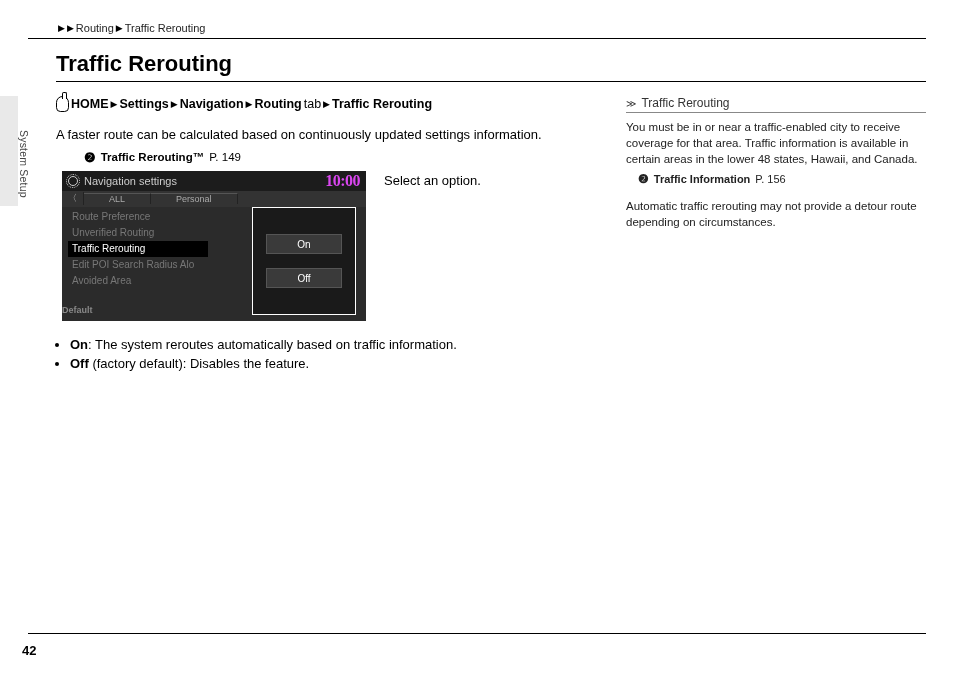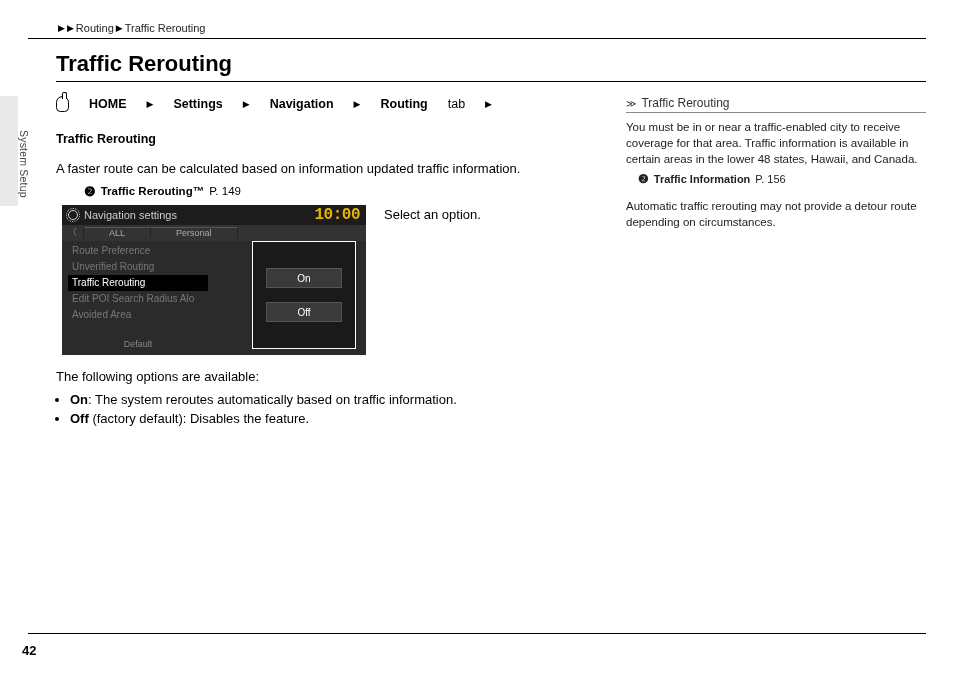--- a/index.html
+++ b/index.html
@@ -8,44 +8,44 @@
   .bc { font-size: 11px; color: #222; display: flex; align-items: center; gap: 2px; margin-bottom: 4px; margin-left:30px;}
   .bc .tri { font-size: 9px; color: #000; }
   .rule { border-top: 1px solid #000; margin: 2px 0 12px 0; }
   .h1 { font-size: 22px; font-weight: 700; margin-left: 28px; margin-bottom: 4px; }
   .h1rule { border-top: 1px solid #000; margin: 2px 0 14px 28px; width: 870px; }
   .side-tab { position: absolute; left: 0; top: 96px; width: 18px; height: 110px; background: #e9e9e9; }
   .side-label { position: absolute; left: 18px; top: 130px; font-size: 10.5px; color: #444; writing-mode: vertical-rl; text-orientation: mixed; letter-spacing: .2px; }
   .cols { display: flex; gap: 18px; margin-left: 28px; }
   .colL { width: 552px; }
   .colR { width: 300px; }
-  .path { font-size: 12.5px; display: flex; align-items: center; flex-wrap: wrap; gap: 20px; margin-bottom: 14px; }
+  .path { font-size: 12.5px; display: flex; align-items: center; flex-wrap: wrap; gap: 2px; margin-bottom: 14px; }
   .path .hand { width: 13px; height: 16px; border: 1px solid #000; border-radius: 9px 9px 6px 6px; position: relative; }
   .path .hand::after { content: ""; position: absolute; top: -5px; left: 5px; width: 3px; height: 6px; border: 1px solid #000; border-bottom: none; border-radius: 2px 2px 0 0; background:#fff;}
   .path .b { font-weight: 700; }
   .path .sep { font-size: 9px; }
   .intro { font-size: 13px; line-height: 1.35; margin-bottom: 6px; }
   .xref { font-size: 11.5px; margin-left: 28px; margin-bottom: 6px; display:flex; align-items:center; gap:5px;}
   .xref .arrow { font-weight:700; font-size:13px; }
   .xref .b { font-weight: 700; }
   .screen-row { display: flex; gap: 18px; margin-left: 6px; margin-bottom: 14px; }
   .screen { width: 304px; height: 150px; background: #2b2b2b; position: relative; color: #ddd; font-size: 10px; overflow:hidden;}
   .sc-top { height: 20px; background: #1c1c1c; display: flex; align-items: center; padding: 0 6px; gap:6px;}
   .gear { width:10px; height:10px; border:1px solid #ccc; border-radius:50%; position:relative;}
   .gear::before{content:"";position:absolute;inset:-3px;border:1px dotted #ccc;border-radius:50%;}
   .sc-title { font-size: 11px; color: #ccc; flex:1;}
-  .sc-clock { font-size: 16px; font-weight:700; color: #eab308; font-family: Liberation Mono, monospace; letter-spacing:-.5px;}
+  .sc-clock { font-size: 16px; font-weight:700; color: #d946ef; font-family: Liberation Serif, serif; letter-spacing:-.5px;}
   .sc-tabs { height: 16px; background: #333; display:flex; align-items:center; font-size:9px;}
   .sc-back { width:22px; text-align:center; border-right:1px solid #222; color:#bbb;}
   .sc-tab { padding:0 25px; border-right:1px solid #222; color:#aaa; border-top:1px solid #555;}
   .sc-list { padding: 2px 12px 0 6px; }
   .sc-item { height: 16px; line-height: 16px; font-size: 10px; color: #777; padding-left:4px;}
   .sc-item.active { background: #000; color: #fff; width: 140px;}
   .sc-foot { position:absolute; bottom:2px; left:0; right:0; height:14px; font-size:9px; color:#888; display:flex;}
-  .sc-foot span{width:50%; text-align:center;}
+  .sc-foot span{width:50%; text-align:left;font-weight:bold;}
   .popup { position: absolute; top: 36px; right: 10px; width: 104px; height: 108px; background: #1a1a1a; border: 1px solid #fff; display:flex; flex-direction:column; justify-content:center; align-items:center; gap:14px;}
   .popup .opt { width: 76px; height: 20px; line-height:20px; text-align:center; background: #3a3a3a; color: #fff; font-size: 10px; border:1px solid #555;}
   .step-text { font-size: 13px; padding-top: 2px;}
   .opts-intro { font-size: 13px; margin-bottom: 6px; }
   ul.opts { list-style: disc; margin-left: 14px; }
   ul.opts li { font-size: 13px; line-height: 1.5; }
   ul.opts .b { font-weight: 700; }
   .note-head { font-size: 12px; border-bottom: 1px solid #888; padding-bottom: 2px; margin-bottom: 6px; display:flex; align-items:center; gap:4px; color:#333;}
   .note-head .ico { font-size:10px; letter-spacing:-3px; margin-right:4px;}
   .note-body { font-size: 11.5px; line-height: 1.4; color:#222;}
@@ -84,21 +84,21 @@
         <span class="b">Settings</span>
         <span class="sep">▶</span>
         <span class="b">Navigation</span>
         <span class="sep">▶</span>
         <span class="b">Routing</span>
         <span>tab</span>
         <span class="sep">▶</span>
         <span class="b">Traffic Rerouting</span>
       </div>
 
-      <p class="intro">A faster route can be calculated based on information updated traffic information.</p>
+      <p class="intro">A faster route can be calculated based on continuously updated settings information.</p>
       <div class="xref">
         <span class="arrow">❷</span>
         <span class="b">Traffic Rerouting™</span>
         <span>P. 149</span>
       </div>
 
       <div class="screen-row">
         <div class="screen">
           <div class="sc-top">
             <span class="gear"></span>
@@ -122,21 +122,20 @@
               <span></span>
             </div>
           <div class="popup">
             <div class="opt">On</div>
             <div class="opt">Off</div>
           </div>
         </div>
         <div class="step-text">Select an option.</div>
       </div>
 
-      <p class="opts-intro">The following options are available:</p>
       <ul class="opts">
         <li><span class="b">On</span><span>: The system reroutes automatically based on traffic information.</span></li>
         <li><span class="b">Off</span><span> (factory default): Disables the feature.</span></li>
       </ul>
     </div>
 
     <div class="colR">
       <div class="note-head">
         <span class="ico">≫</span>
         <span>Traffic Rerouting</span>

